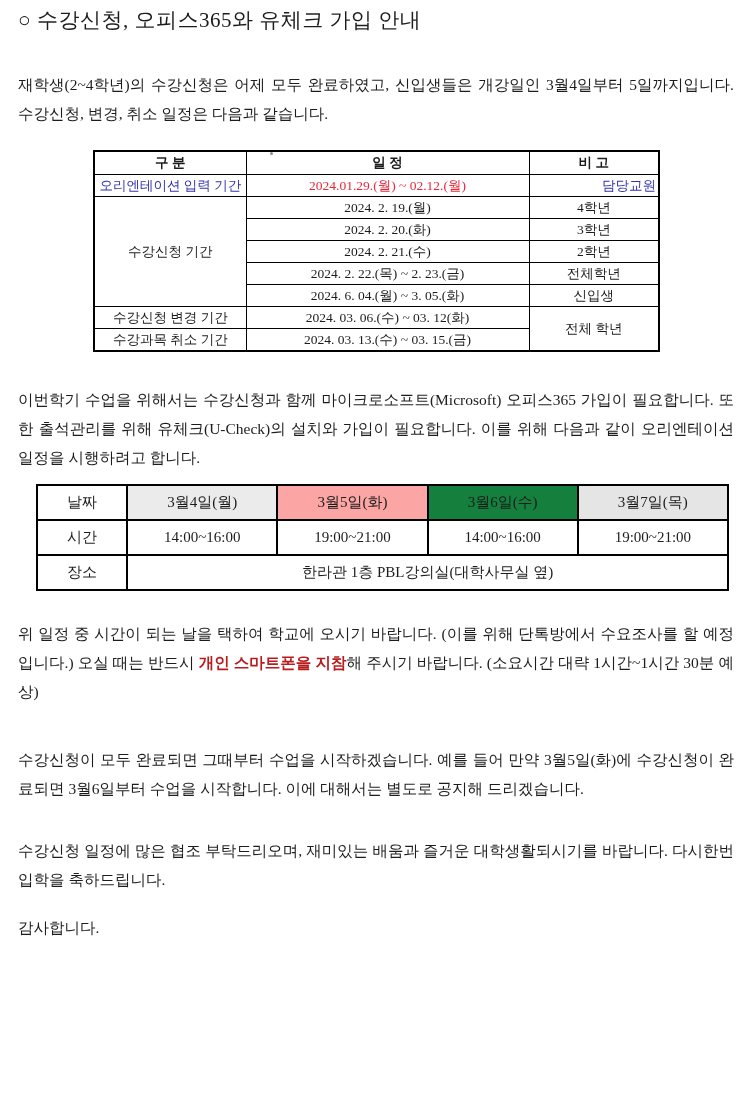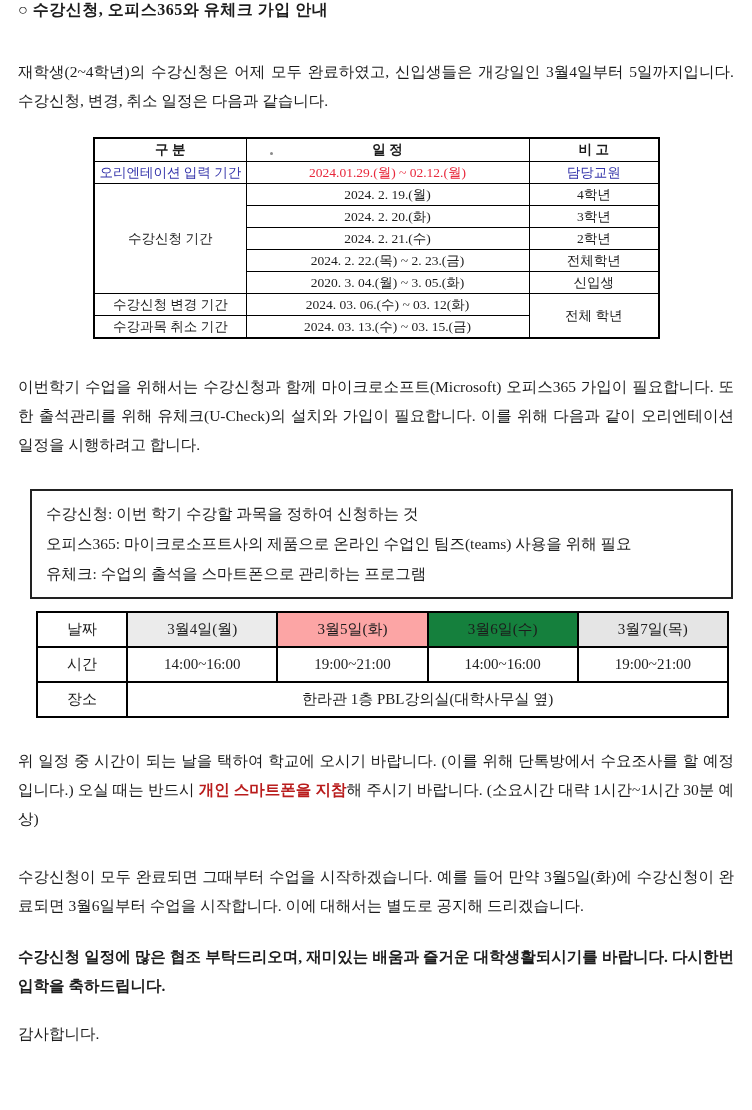--- a/index.html
+++ b/index.html
@@ -2,32 +2,32 @@
 <html lang="ko"><head>
 <meta charset="utf-8">
 <style>
   html,body { margin:0; padding:0; background:#ffffff; }
   .page {
     position:relative; width:752px; height:1110px; background:#ffffff;
     font-family:"Liberation Serif","DejaVu Serif",serif;
     color:#1c1c1c; overflow:hidden;
   }
   .doc-title {
-    margin:0 18px; padding-top:0;
-    font-size:16px; font-weight:bold; letter-spacing:0.5px;
+    margin:0 18px; padding-top:6px;
+    font-size:21px; font-weight:normal; letter-spacing:0.5px;
   }
   .para {
     margin:0 18px; font-size:15.5px; line-height:29px;
     text-align:justify; text-align-last:left; word-break:break-all;
   }
   .mt-p1 { margin-top:36px; }
   .mt-p2 { margin-top:33px; }
   .mt-p3 { margin-top:28px; }
-  .mt-p4 { margin-top:29px; }
-  .mt-p5 { margin-top:22px;font-weight:bold; }
+  .mt-p4 { margin-top:39px; }
+  .mt-p5 { margin-top:33px; }
   .mt-p6 { margin-top:19px; }
   .hl-red { font-weight:bold; }
 
   
   table.t1 {
     margin:22px 0 0 93px; width:565px; table-layout:fixed;
     border-collapse:collapse; border:2px solid #000;
     font-size:13.5px;
   }
   table.t1 td {
@@ -78,62 +78,57 @@
       </colgroup>
     <tbody>
         <tr class="hdr">
       <td>구 분</td>
       <td>일 정</td>
       <td>비 고</td>
     </tr>
     <tr>
       <td style="color: rgb(51, 51, 170);">오리엔테이션 입력 기간</td>
       <td style="color: rgb(232, 40, 60);">2024.01.29.(월) ~ 02.12.(월)</td>
-      <td style="color: rgb(51, 51, 170);">담당교원</td>
+      <td style="color: rgb(51, 51, 170); text-align: right;">담당교원</td>
     </tr>
     <tr>
       <td rowspan="5">수강신청 기간</td>
       <td>2024. 2. 19.(월)</td>
       <td>4학년</td>
     </tr>
     <tr>
       <td>2024. 2. 20.(화)</td>
       <td>3학년</td>
     </tr>
     <tr>
       <td>2024. 2. 21.(수)</td>
       <td>2학년</td>
     </tr>
     <tr>
       <td>2024. 2. 22.(목) ~ 2. 23.(금)</td>
       <td>전체학년</td>
     </tr>
     <tr>
-      <td>2020. 3. 04.(월) ~ 3. 05.(화)</td>
+      <td>2024. 6. 04.(월) ~ 3. 05.(화)</td>
       <td>신입생</td>
     </tr>
     <tr>
       <td>수강신청 변경 기간</td>
       <td>2024. 03. 06.(수) ~ 03. 12(화)</td>
       <td rowspan="2">전체 학년</td>
     </tr>
     <tr>
       <td>수강과목 취소 기간</td>
       <td>2024. 03. 13.(수) ~ 03. 15.(금)</td>
     </tr>
   </tbody>
     </table>
 
   <p class="para mt-p2">이번학기 수업을 위해서는 수강신청과 함께 마이크로소프트(Microsoft) 오피스365 가입이 필요합니다. 또한 출석관리를 위해 유체크(U-Check)의 설치와 가입이 필요합니다. 이를 위해 다음과 같이 오리엔테이션 일정을 시행하려고 합니다.</p>
 
-  <div class="info-box">
-    <div>수강신청: 이번 학기 수강할 과목을 정하여 신청하는 것</div>
-    <div>오피스365: 마이크로소프트사의 제품으로 온라인 수업인 팀즈(teams) 사용을 위해 필요</div>
-    <div>유체크: 수업의 출석을 스마트폰으로 관리하는 프로그램</div>
-  </div>
 
   <table class="t2">
     <colgroup>
         <col style="width:90px">
         <col style="width:150px">
         <col style="width:150px">
         <col style="width:150px">
         <col style="width:150px">
       </colgroup>
     <tbody>

